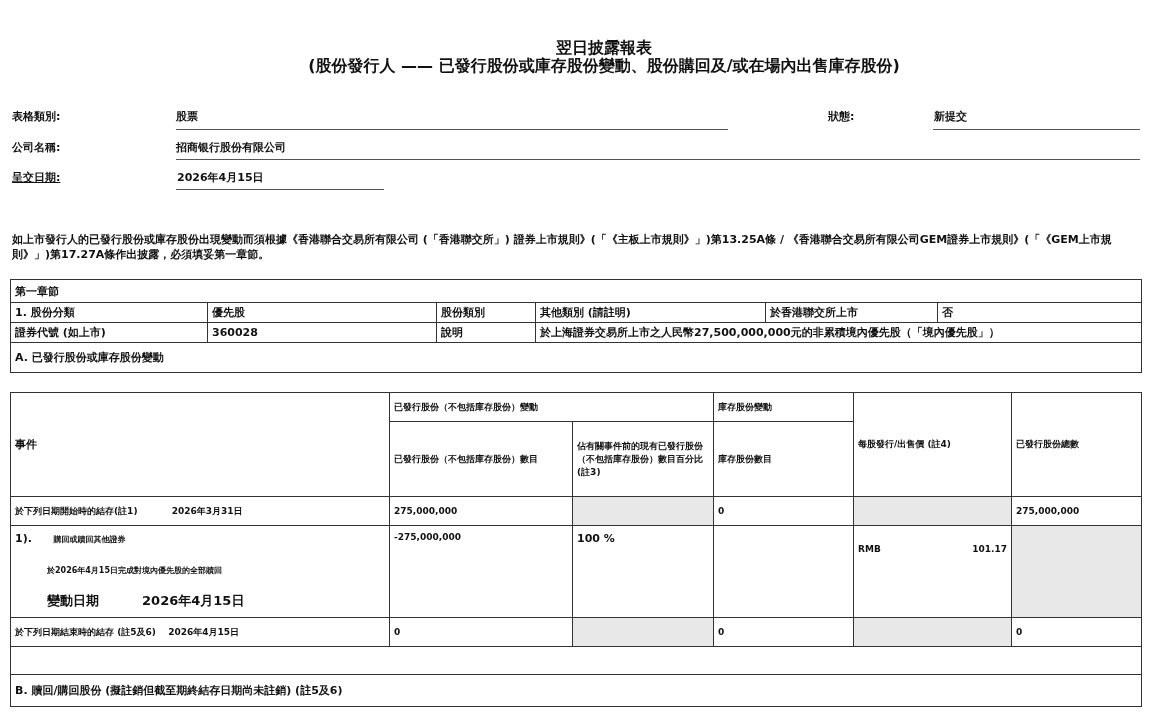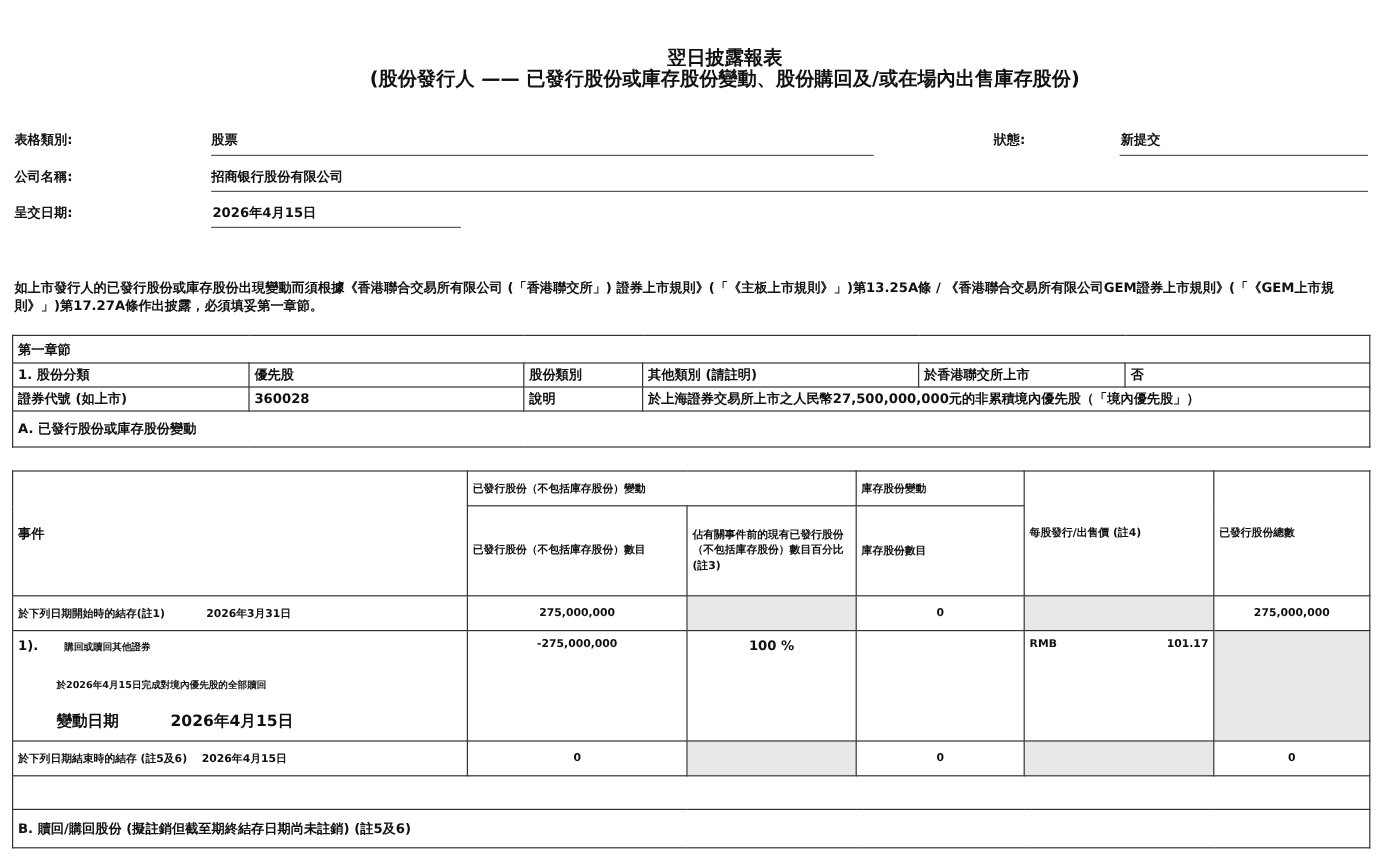--- a/index.html
+++ b/index.html
@@ -8,21 +8,21 @@
   .title { position: absolute; left: 0; width: 1150px; text-align: center; font-weight: bold; font-size: 16px; margin-left: 29px; }
   .lbl { position: absolute; font-weight: bold; font-size: 11px; }
   .val { position: absolute; font-weight: bold; font-size: 11px; }
   .uline { position: absolute; height: 1px; background: #555; }
   .intro { position: absolute; left: 12px; top: 232px; width: 1130px; font-weight: bold; font-size: 11px; line-height: 15px; }
 
   table { border-collapse: collapse; position: absolute; table-layout: fixed; }
   td { border: 1px solid #333; font-size: 11px; font-weight: bold; padding: 0 4px; vertical-align: middle; overflow: hidden; white-space: nowrap; }
   .gray { background: #e8e8e8; }
   .center { text-align: left; }
-  .right { text-align: center; }
+  .right { text-align: left; }
   .small { font-size: 9px; }
   .wrap { white-space: normal; line-height: 13px; }
 </style>
 </head>
 <body>
 
 <div class="title" style="top:38px;">翌日披露報表</div>
 <div class="title" style="top:56px;">(股份發行人 —— 已發行股份或庫存股份變動、股份購回及/或在場內出售庫存股份)</div>
 
 <div class="lbl" style="left:12px; top:109px;">表格類別:</div>
@@ -30,21 +30,21 @@
 <div class="uline" style="left:176px; top:129px; width:552px;"></div>
 
 <div class="lbl" style="left:828px; top:109px;">狀態:</div>
 <div class="val" style="left:934px; top:109px;">新提交</div>
 <div class="uline" style="left:933px; top:129px; width:207px;"></div>
 
 <div class="lbl" style="left:12px; top:140px;">公司名稱:</div>
 <div class="val" style="left:176px; top:140px;">招商银行股份有限公司</div>
 <div class="uline" style="left:176px; top:159px; width:964px;"></div>
 
-<div class="lbl" style="left:12px; top:170px;">呈交日期:</div>
+<div class="lbl" style="left:12px; top:170px;text-decoration:underline;">呈交日期:</div>
 <div class="val" style="left:177px; top:170px;">2026年4月15日</div>
 <div class="uline" style="left:176px; top:189px; width:208px;"></div>
 
 <div class="intro">如上市發行人的已發行股份或庫存股份出現變動而須根據《香港聯合交易所有限公司 (「香港聯交所」) 證券上市規則》(「《主板上市規則》」)第13.25A條 / 《香港聯合交易所有限公司GEM證券上市規則》(「《GEM上市規則》」)第17.27A條作出披露，必須填妥第一章節。</div>
 
 <table style="left:10px; top:279px; width:1131px;border-radius:28px;">
   <colgroup>
     <col style="width:197px">
       <col style="width:229px">
       <col style="width:99px">
@@ -122,21 +122,21 @@
       <div style="font-size:8px; padding-left:32px; margin-top:20px;">於2026年4月15日完成對境內優先股的全部贖回</div>
       <div style="font-size:13px; padding-left:32px; margin-top:16px;">
         <span>變動日期</span>
         <span style="display:inline-block; width:34px;"></span>
         <span>2026年4月15日</span>
       </div>
     </td>
     <td class="right small" style="vertical-align:top; padding-top:6px;">-275,000,000</td>
     <td class="right" style="vertical-align:top; padding-top:6px;">100 %</td>
     <td></td>
-    <td class="small" style="vertical-align:top; padding-top:6px;">
+    <td class="small" style="vertical-align:top; padding-top:18px;">
       <span>RMB</span>
       <span style="float:right;">101.17</span>
     </td>
     <td class="gray"></td>
   </tr>
 
   <tr style="height:29px;">
     <td class="small">
       <span>於下列日期結束時的結存 (註5及6)</span>
       <span style="display:inline-block; width:6px;"></span>

